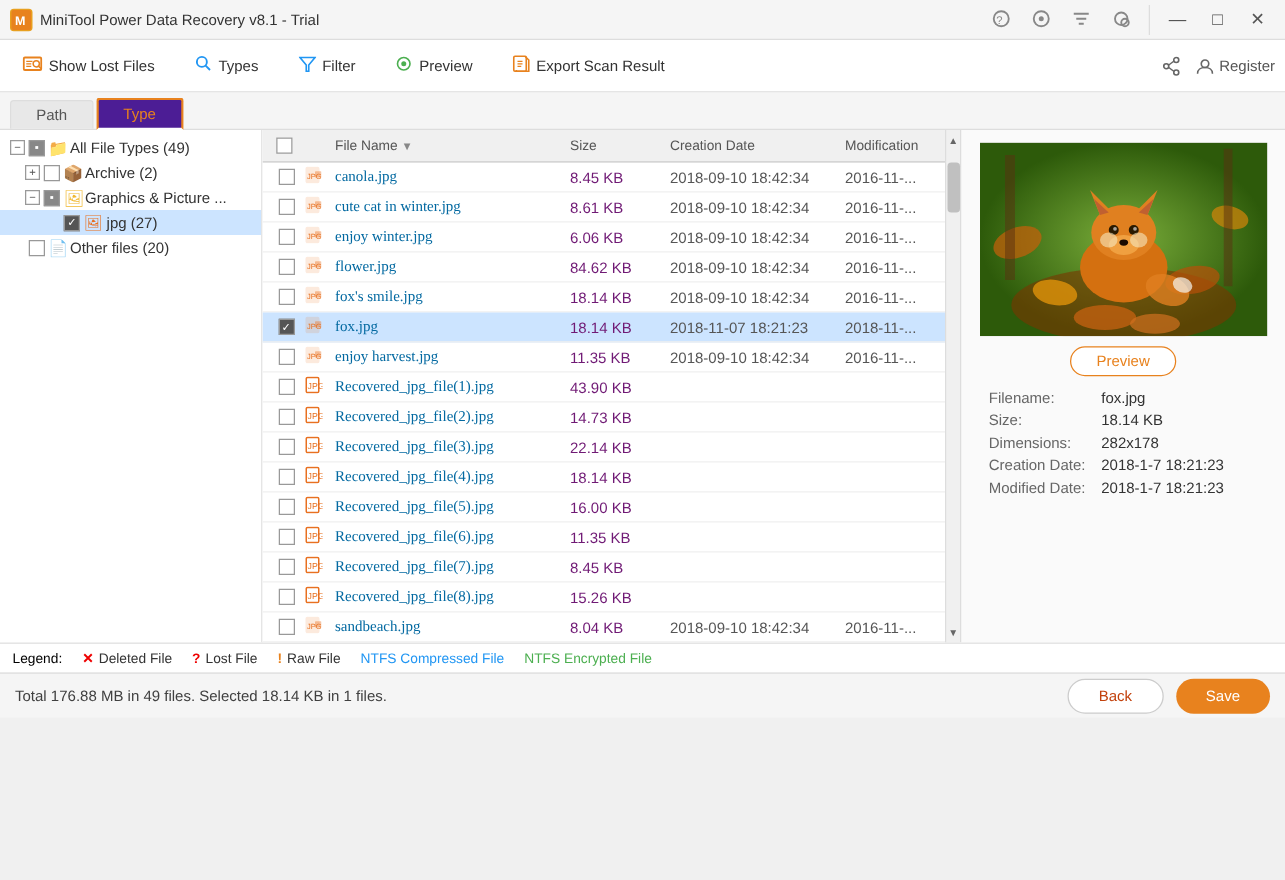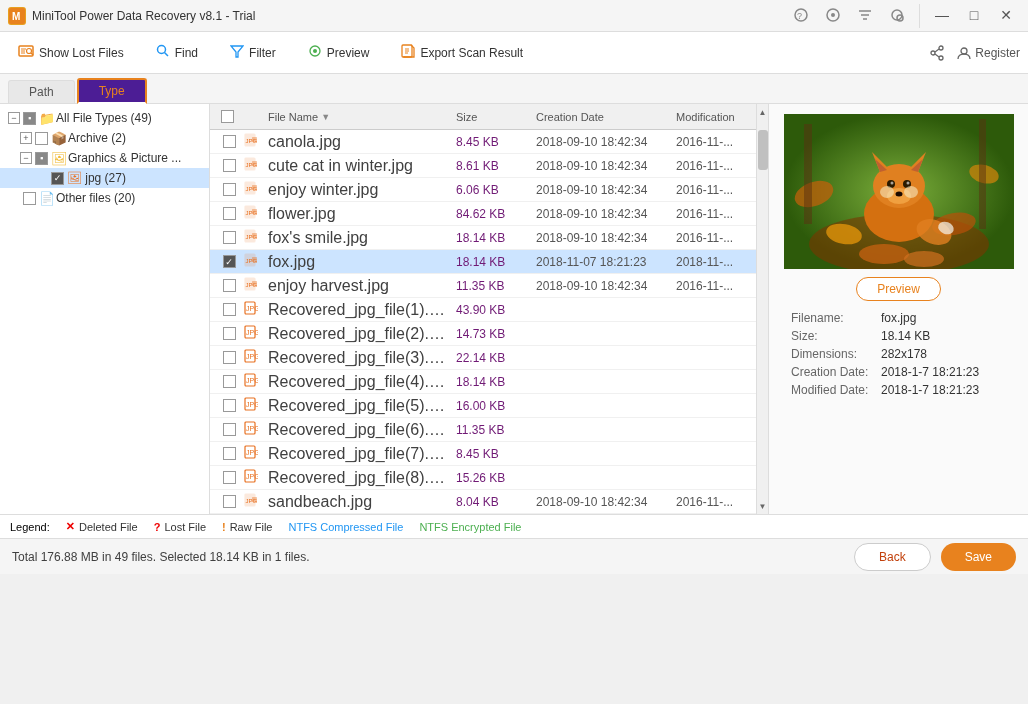--- a/index.html
+++ b/index.html
@@ -77,21 +77,21 @@
     .col-size { width: 80px; flex-shrink: 0; }
     .col-creation { width: 140px; flex-shrink: 0; }
     .col-modification { width: 80px; flex-shrink: 0; }
     .col-header { font-size: 11px; color: #555; font-weight: 500; padding: 0 4px; display: flex; align-items: center; gap: 3px; cursor: pointer; }
     .sort-icon { font-size: 9px; color: #888; }
     #file-list-body { overflow-y: auto; flex: 1; }
     .file-row { display: flex; align-items: center; height: 24px; border-bottom: 1px solid #f0f0f0; padding: 0 4px; cursor: pointer; }
     .file-row.selected { background: #cce4ff; }
     .file-checkbox { width: 13px; height: 13px; border: 1px solid #999; display: inline-flex; align-items: center; justify-content: center; font-size: 9px; flex-shrink: 0; background: white; }
     .file-checkbox.checked { background: #555; color: white; }
-    .file-name { font-size: 16px; color: #404040; padding: 0 4px; flex: 1; overflow: hidden; text-overflow: ellipsis; white-space: nowrap; }
+    .file-name { font-size: 12px; color: #0369a1; padding: 0 4px; flex: 1; overflow: hidden; text-overflow: ellipsis; white-space: nowrap; font-family: Liberation Serif, serif; }
     .file-size { width: 80px; font-size: 12px; color: #701a75; padding: 0 4px; flex-shrink: 0; }
     .file-creation { width: 140px; font-size: 12px; color: #555; padding: 0 4px; flex-shrink: 0; }
     .file-modification { width: 80px; font-size: 12px; color: #555; padding: 0 4px; flex-shrink: 0; overflow: hidden; text-overflow: ellipsis; white-space: nowrap; }
 
     
     #right-panel { width: 260px; border-left: 1px solid #ddd; background: #fafafa; display: flex; flex-direction: column; align-items: center; padding: 10px; }
     #preview-image-container { width: 230px; height: 155px; background: #e0e0e0; overflow: hidden; margin-bottom: 8px; }
     .preview-btn {
       border: 1px solid #e8821e; background: white; color: #e8821e;
       padding: 4px 20px; border-radius: 12px; cursor: pointer; font-size: 12px;
@@ -187,21 +187,21 @@
       </span>
       <span>Show Lost Files</span>
     </button>
     <button class="toolbar-btn">
       <span class="tb-icon blue">
         <svg width="14" height="14" viewBox="0 0 14 14">
             <circle cx="5.5" cy="5.5" r="4" fill="none" stroke="#2196F3" stroke-width="1.5"></circle>
             <line x1="8.5" y1="8.5" x2="12" y2="12" stroke="#2196F3" stroke-width="1.5"></line>
           </svg>
       </span>
-      <span>Find</span>
+      <span>Types</span>
     </button>
     <button class="toolbar-btn">
       <span class="tb-icon blue">
         <svg width="14" height="14" viewBox="0 0 14 14">
             <polygon points="1,2 13,2 8,8 8,13 6,13 6,8" fill="none" stroke="#2196F3" stroke-width="1.3"></polygon>
           </svg>
       </span>
       <span>Filter</span>
     </button>
     <button class="toolbar-btn">

